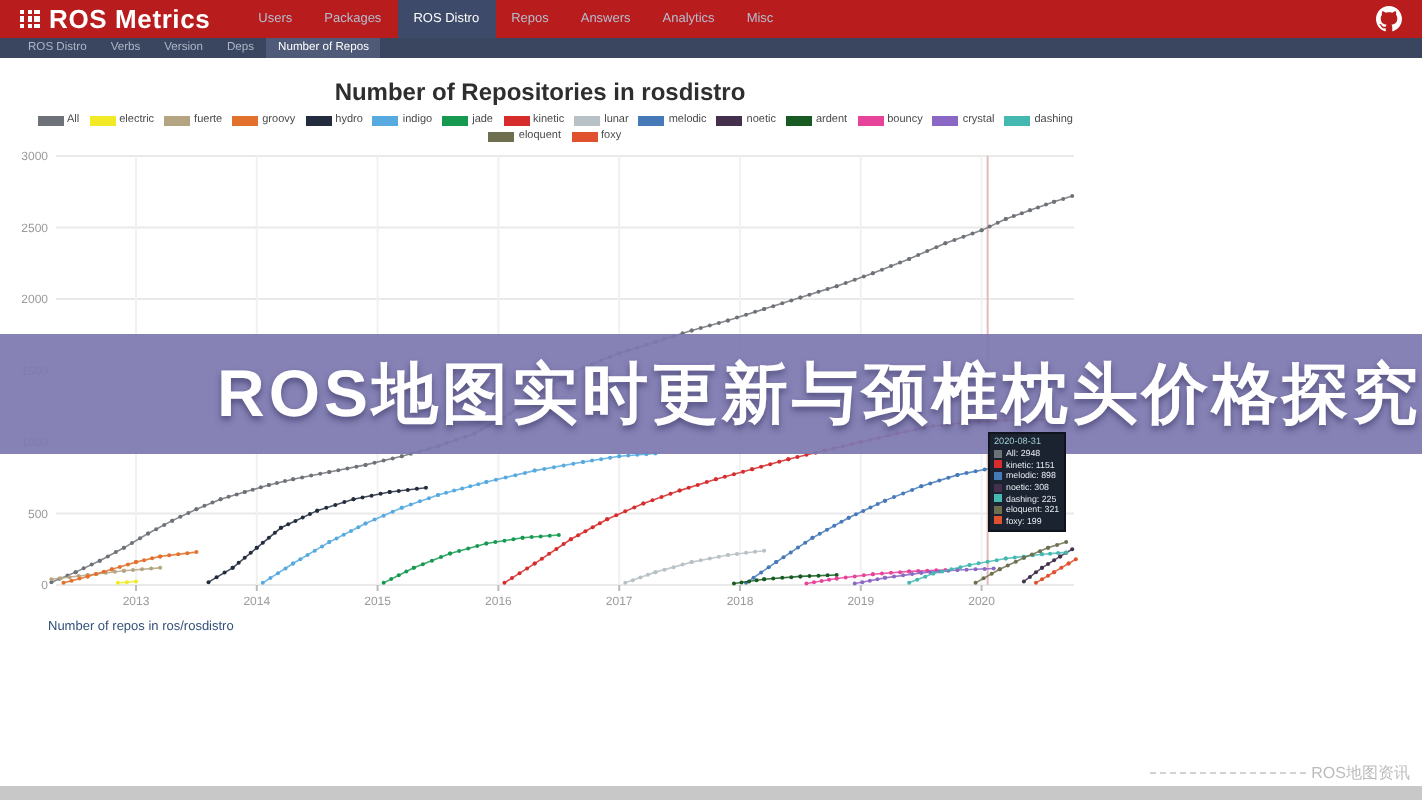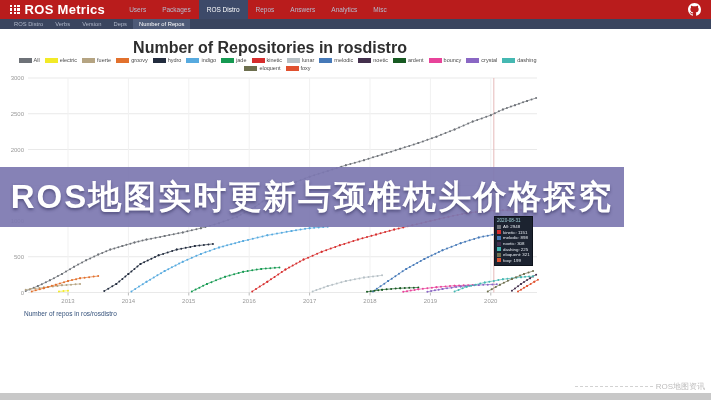--- a/index.html
+++ b/index.html
@@ -19,33 +19,33 @@
   .gh svg{width:13px;height:13px;fill:#fff}
 
   
   .subbar{position:absolute;top:19px;left:0;width:711px;height:10px;background:#3a455f;
     display:flex;align-items:stretch;padding:0 8px;z-index:10}
   .sub-item{display:flex;align-items:center;padding:0 6px;font-size:5.8px;color:#aeb6c8;cursor:pointer}
   .sub-item.active{background:#4e5a77;color:#fff}
 
   
   .chart-title{position:absolute;top:39px;left:0;width:540px;text-align:center;
-    font-size:16px;font-weight:600;color:#2e2e2e;z-index:2}
+    font-size:12px;font-weight:600;color:#2e2e2e;z-index:2}
   .legend{position:absolute;top:57px;left:5px;width:545px;display:flex;flex-wrap:wrap;
     justify-content:center;column-gap:5px;row-gap:2px;z-index:2}
   .lg-item{display:flex;align-items:center;gap:2px}
   .lg-swatch{width:13px;height:5px;display:inline-block}
   .lg-label{font-size:5.5px;color:#4a4a4a}
 
   
   #chart{position:absolute;top:0;left:0;z-index:1}
 
   
-  .banner{position:absolute;top:167px;left:0;width:624px;height:60px;z-index:5;
-    background:rgba(125,121,176,.93);display:flex;align-items:center;justify-content:center}
+  .banner{position:absolute;top:167px;left:0;width:711px;height:60px;z-index:5;
+    background:rgba(125,121,176,.93);display:flex;align-items:center;justify-content:flex-end}
   .banner-text{color:#fff;font-size:33px;font-weight:bold;letter-spacing:2px;white-space:nowrap;
     text-shadow:0 2px 3px rgba(43,41,84,.55)}
 
   
   .tooltip{position:absolute;left:494px;top:216px;width:39px;z-index:6;
     background:#1c2330;border:1px solid #0e131c;padding:1px 2px 2px 2px}
   .tt-date{font-size:4.6px;color:#9fd0d6;margin-bottom:1px;white-space:nowrap}
   .tt-row{display:flex;align-items:center;gap:2px;height:5.6px}
   .tt-sw{width:4px;height:4px;flex:0 0 auto}
   .tt-txt{font-size:4.4px;color:#e7ecf2;white-space:nowrap}

